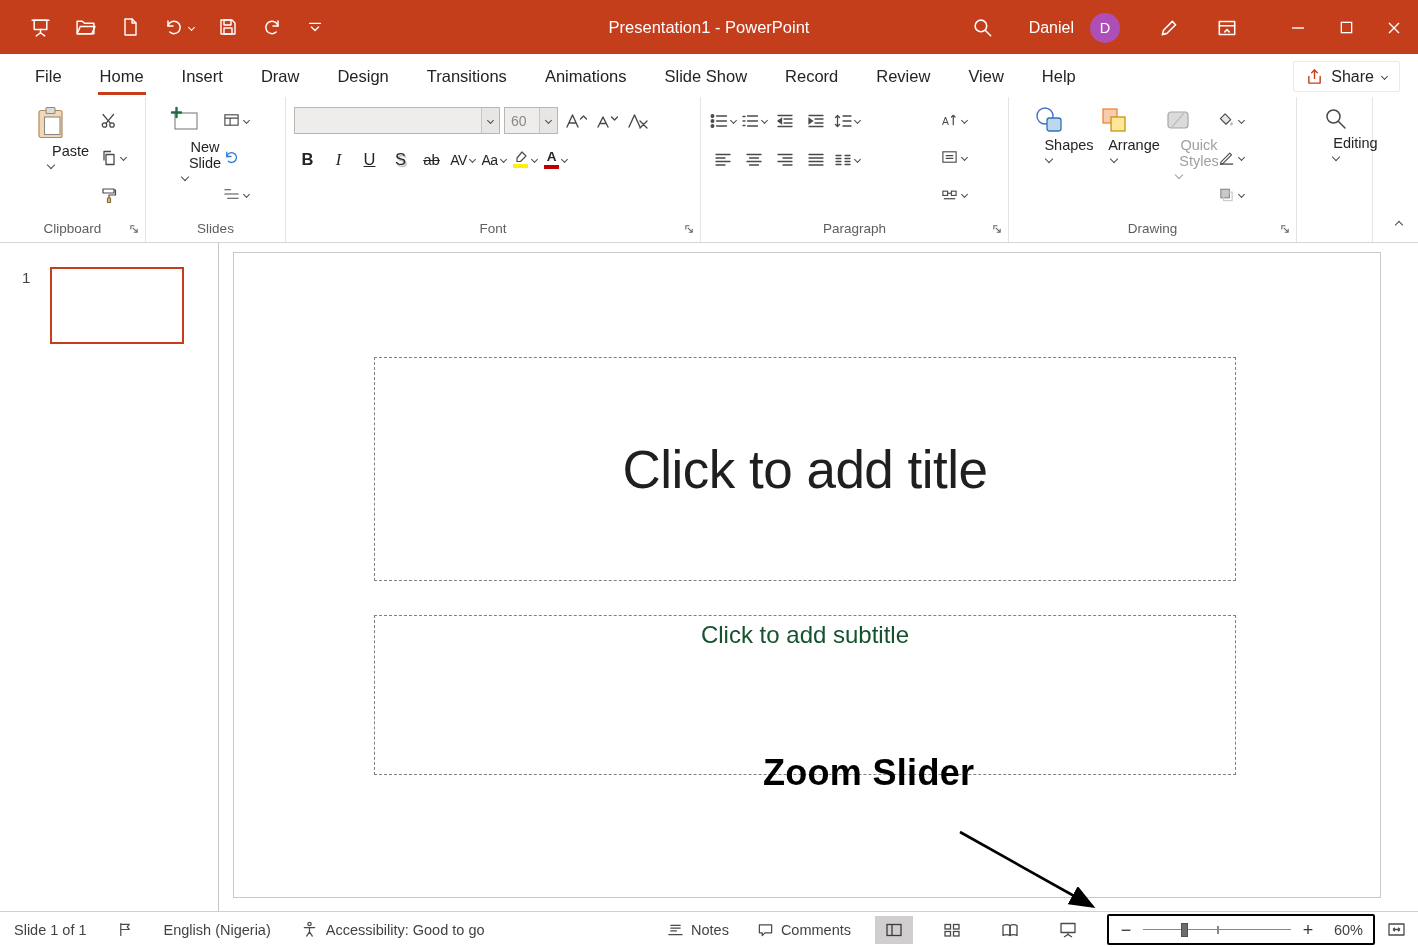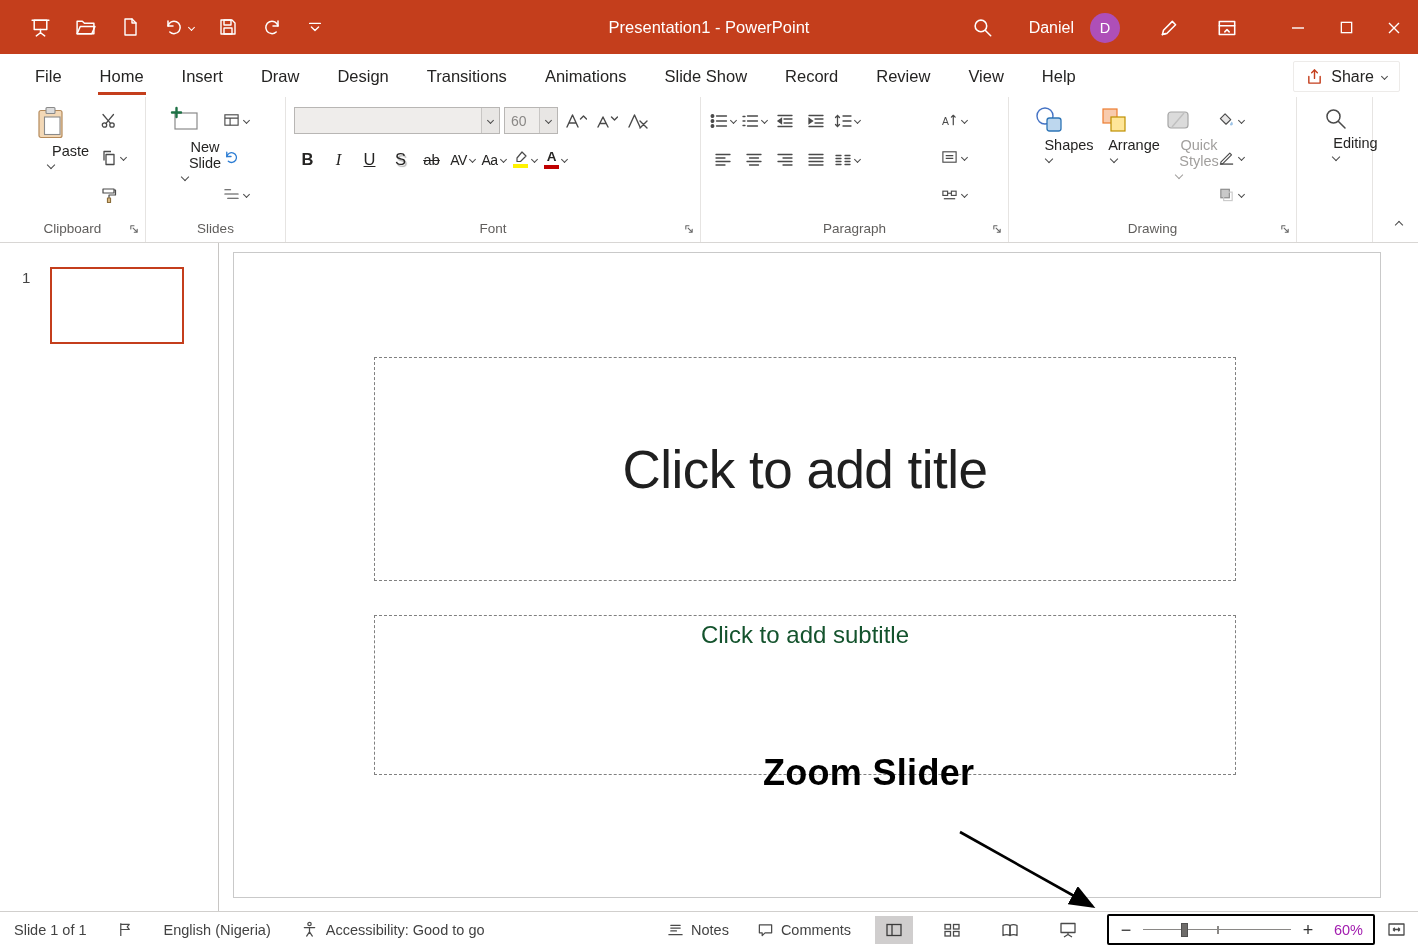--- a/index.html
+++ b/index.html
@@ -82,21 +82,21 @@
   .sb-right{margin-left:auto;display:flex;align-items:center;}
   .sb-btn{display:flex;align-items:center;gap:7px;padding:0 14px;height:30px;}
   .viewbtn{width:38px;height:28px;display:flex;align-items:center;justify-content:center;margin:0 10px;}
   .viewbtn.active{background:#D0CECE;}
   .zoombox{display:flex;align-items:center;border:2px solid #000;border-radius:2px;height:31px;padding:0 10px;gap:10px;margin-left:10px;}
   .zbtn{font-size:18px;color:#333;width:14px;text-align:center;line-height:1;}
   .ztrack{position:relative;width:148px;height:16px;}
   .ztrack .zline{position:absolute;left:0;right:0;top:7px;height:1.5px;background:#8a8886;}
   .ztrack .ztick{position:absolute;left:50%;top:4px;width:1.5px;height:8px;background:#8a8886;}
   .ztrack .zhandle{position:absolute;left:26%;top:1px;width:7px;height:14px;background:#6e6c6a;border:1px solid #515151;}
-  .zpct{min-width:38px;text-align:right;color:#a21caf;}
+  .zpct{min-width:38px;text-align:right;color:#404040;}
   .fitbtn{margin-left:12px;}
 </style>
 </head>
 <body>
 
 <div class="titlebar">
   <div class="qat">
     <span class="qbtn">
       <svg width="21" height="21" viewBox="0 0 20 20" stroke="#fff" fill="none" stroke-width="1.4" stroke-linecap="round" stroke-linejoin="round">
           <path d="M2 3h16"></path>

